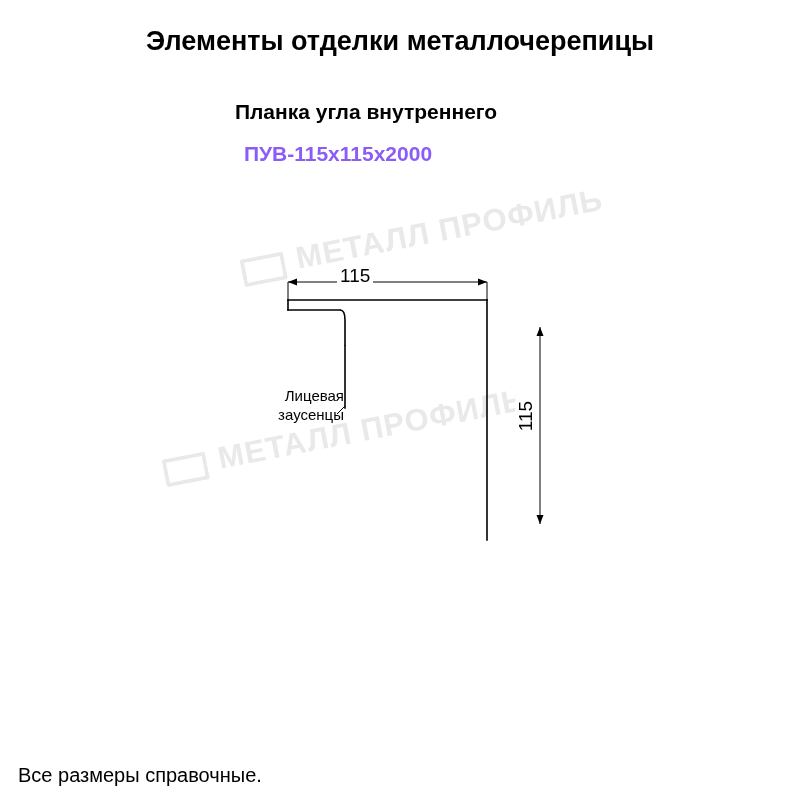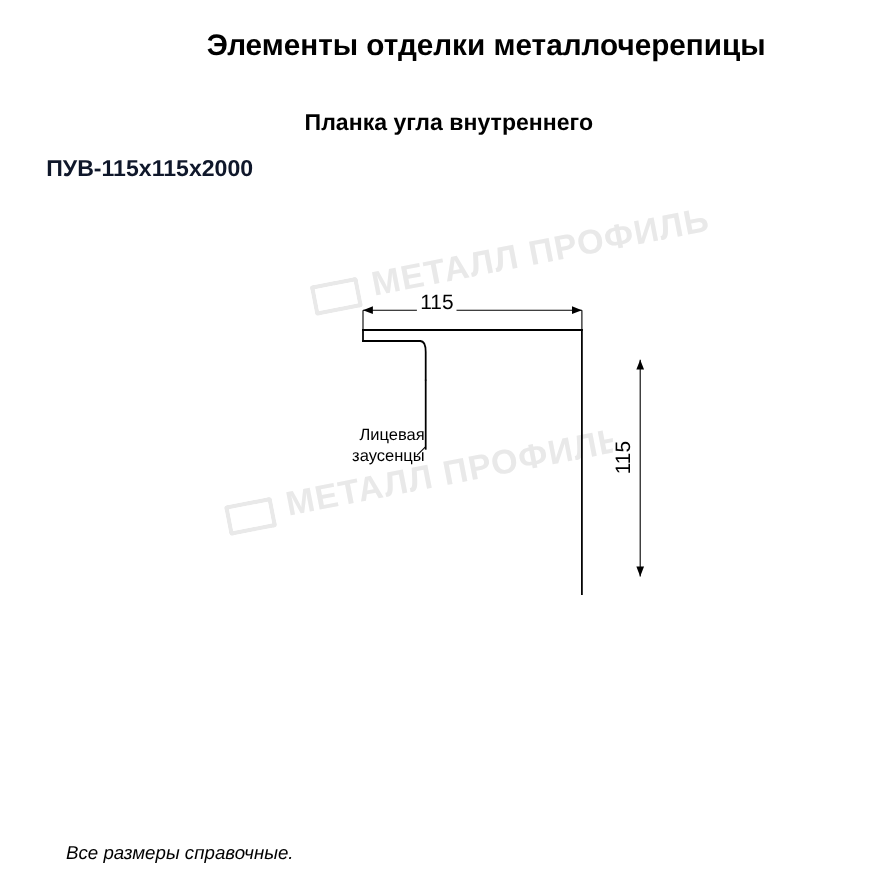--- a/index.html
+++ b/index.html
@@ -12,21 +12,20 @@
     height: 800px;
     position: relative;
     font-family: "Liberation Sans", sans-serif;
     color: #1a1a1a;
     overflow: hidden;
   }
 
   .page {
     position: absolute;
     inset: 0;
-    margin-left: 42px;
   }
 
   
   .title-main {
     position: absolute;
     top: 26px;
     left: 0;
     width: 800px;
     text-align: center;
     font-size: 27px;
@@ -42,23 +41,24 @@
     text-align: center;
     font-size: 21px;
     font-weight: bold;
     color: #000000;
   }
   .title-code {
     position: absolute;
     top: 142px;
     left: 0;
     width: 676px;
+    text-align: center;
     font-size: 21px;
     font-weight: bold;
-    color: #0f172a;
+    color: #8b5cf6;
   }
 
   
   .wm {
     position: absolute;
     font-size: 31px;
     font-weight: bold;
     color: #e9e9e9;
     letter-spacing: 1px;
     white-space: nowrap;
@@ -132,24 +132,23 @@
     line-height: 19px;
     text-align: right;
     width: 90px;
   }
 
   
   .footer {
     position: absolute;
     left: 18px;
     bottom: 14px;
-    font-size: 17px;
+    font-size: 20px;
     line-height: 21px;
     color: #000000;
-    font-style: italic;
   }
 </style>
 </head>
 <body>
 
 <div class="page">
 
   <div class="title-main">Элементы отделки металлочерепицы</div>
   <div class="title-sub">Планка угла внутреннего</div>
   <div class="title-code">ПУВ-115x115x2000</div>

